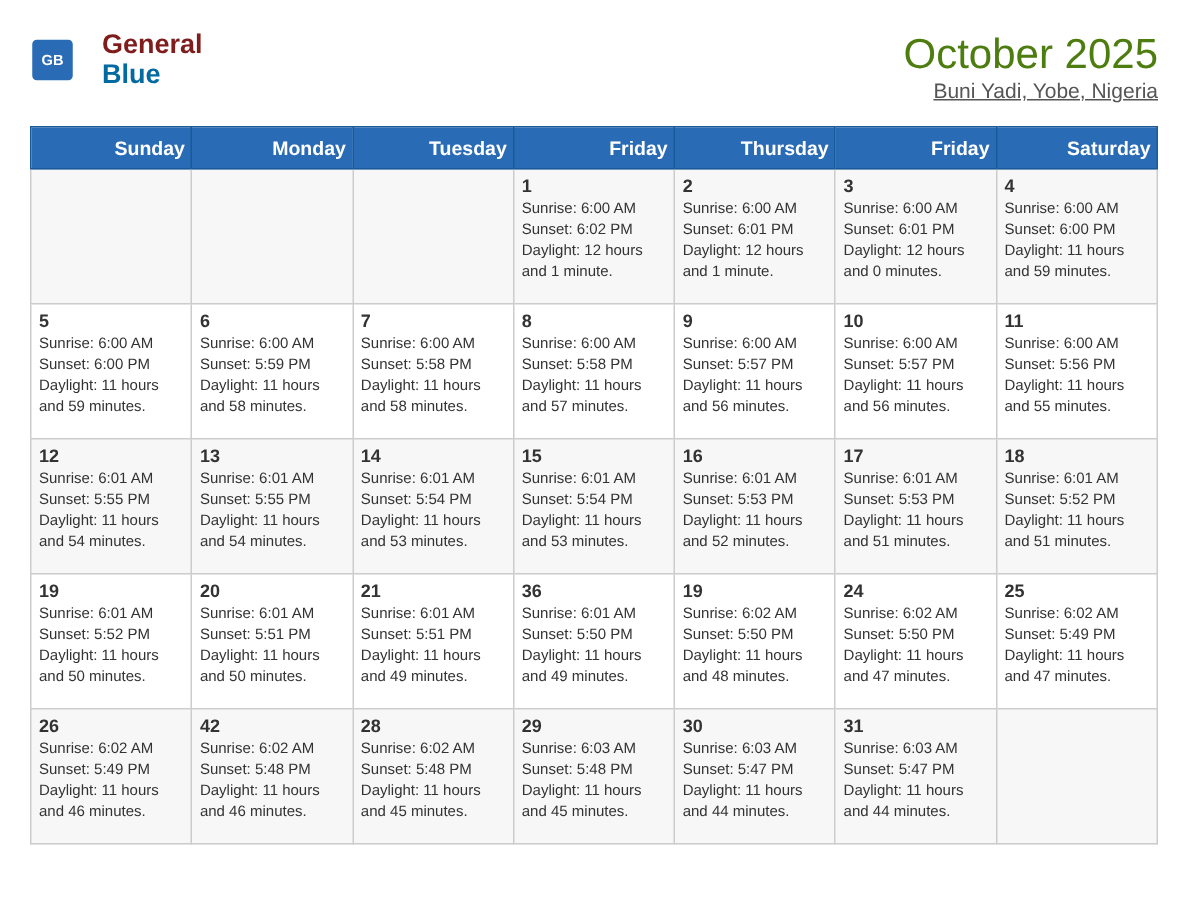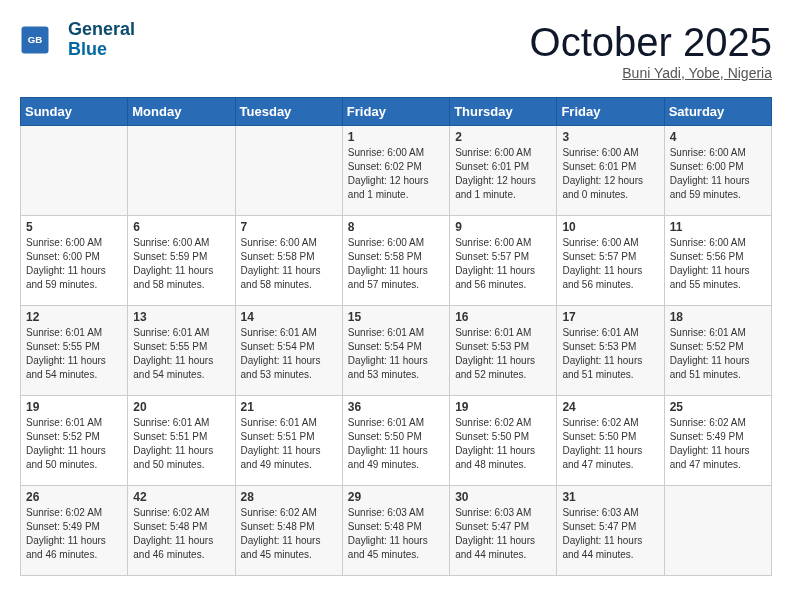--- a/index.html
+++ b/index.html
@@ -21,48 +21,48 @@
       align-items: center;
       gap: 18px;
     }
     .logo-text {
       font-size: 18px;
       font-weight: bold;
       color: #333;
       line-height: 1.1;
     }
     .logo-text span {
-      color: #0c4a6e;
+      color: #7f1d1d;
     }
     .logo-icon {
       width: 30px;
       height: 30px;
     }
     .title-block {
       text-align: right;
     }
     .month-title {
-      font-size: 40px;
-      color: #0f172a;
+      font-size: 28px;
+      color: #4d7c0f;
       font-weight: normal;
     }
     .location {
       font-size: 14px;
       color: #555;
       text-decoration: underline;
     }
     table {
       width: 100%;
       border-collapse: collapse;
       table-layout: fixed;
     }
     thead tr th {
       background-color: #2a6bb5;
       color: #fff;
-      text-align: left;
+      text-align: right;
       padding: 6px 4px;
       font-size: 13px;
       font-weight: bold;
       border: 1px solid #1a5a9a;
     }
     tbody tr td {
       vertical-align: top;
       border: 1px solid #ccc;
       padding: 4px 5px;
       font-size: 10.5px;

